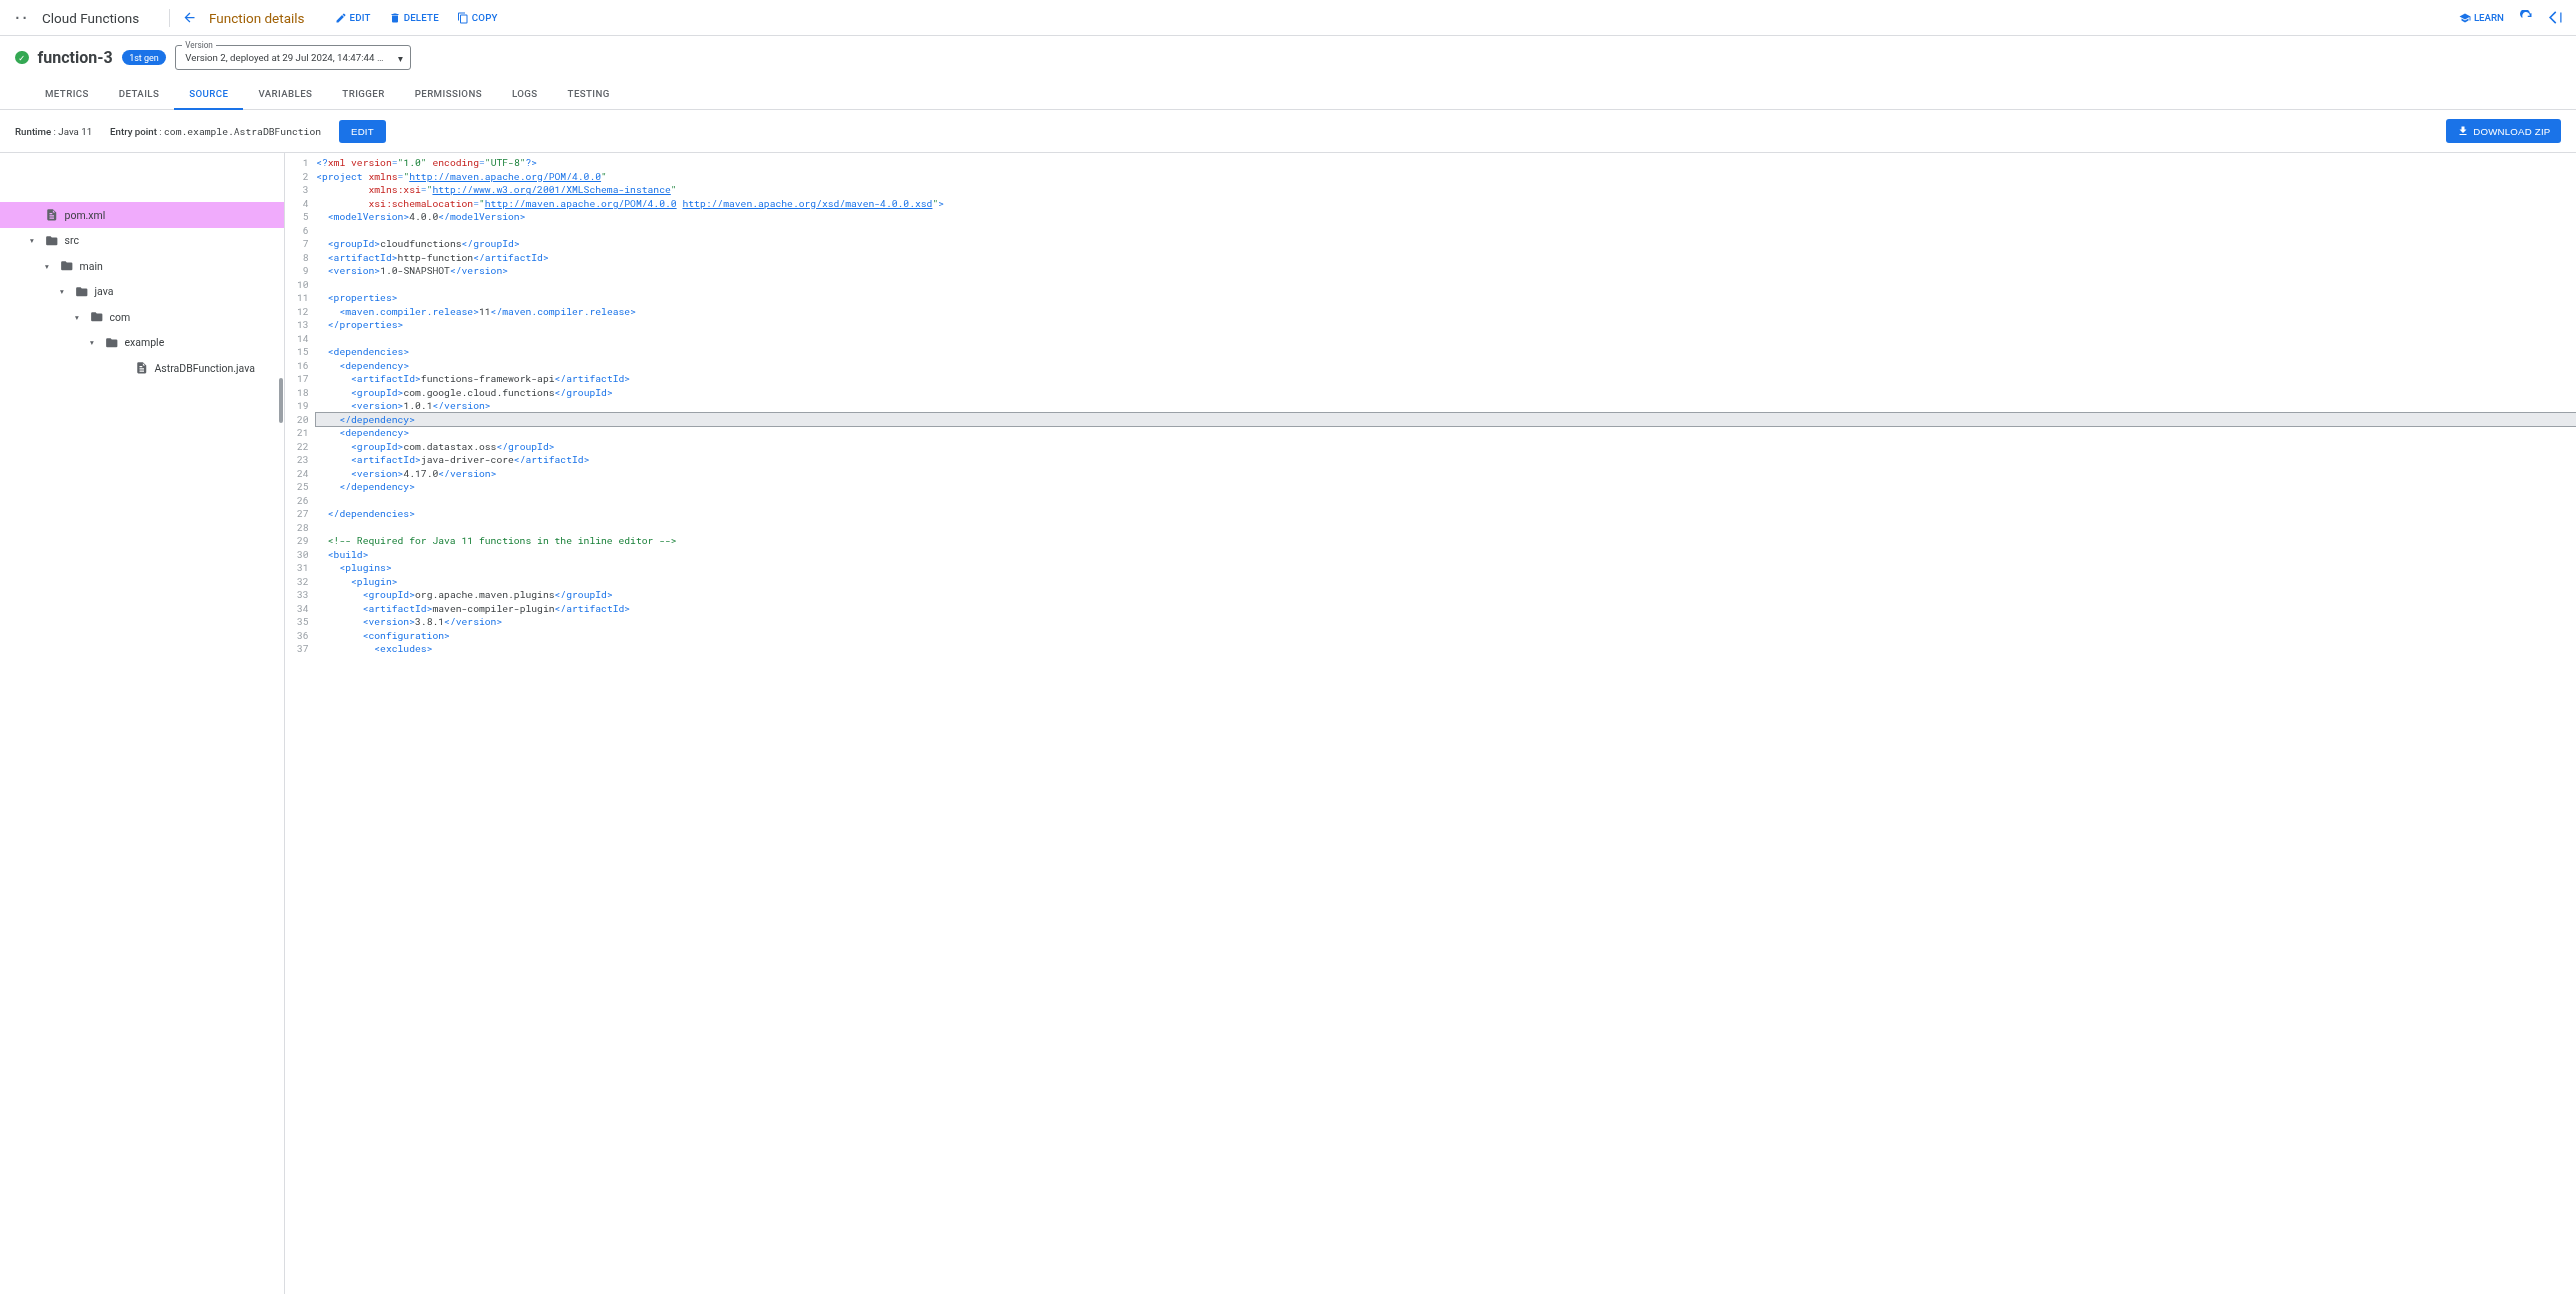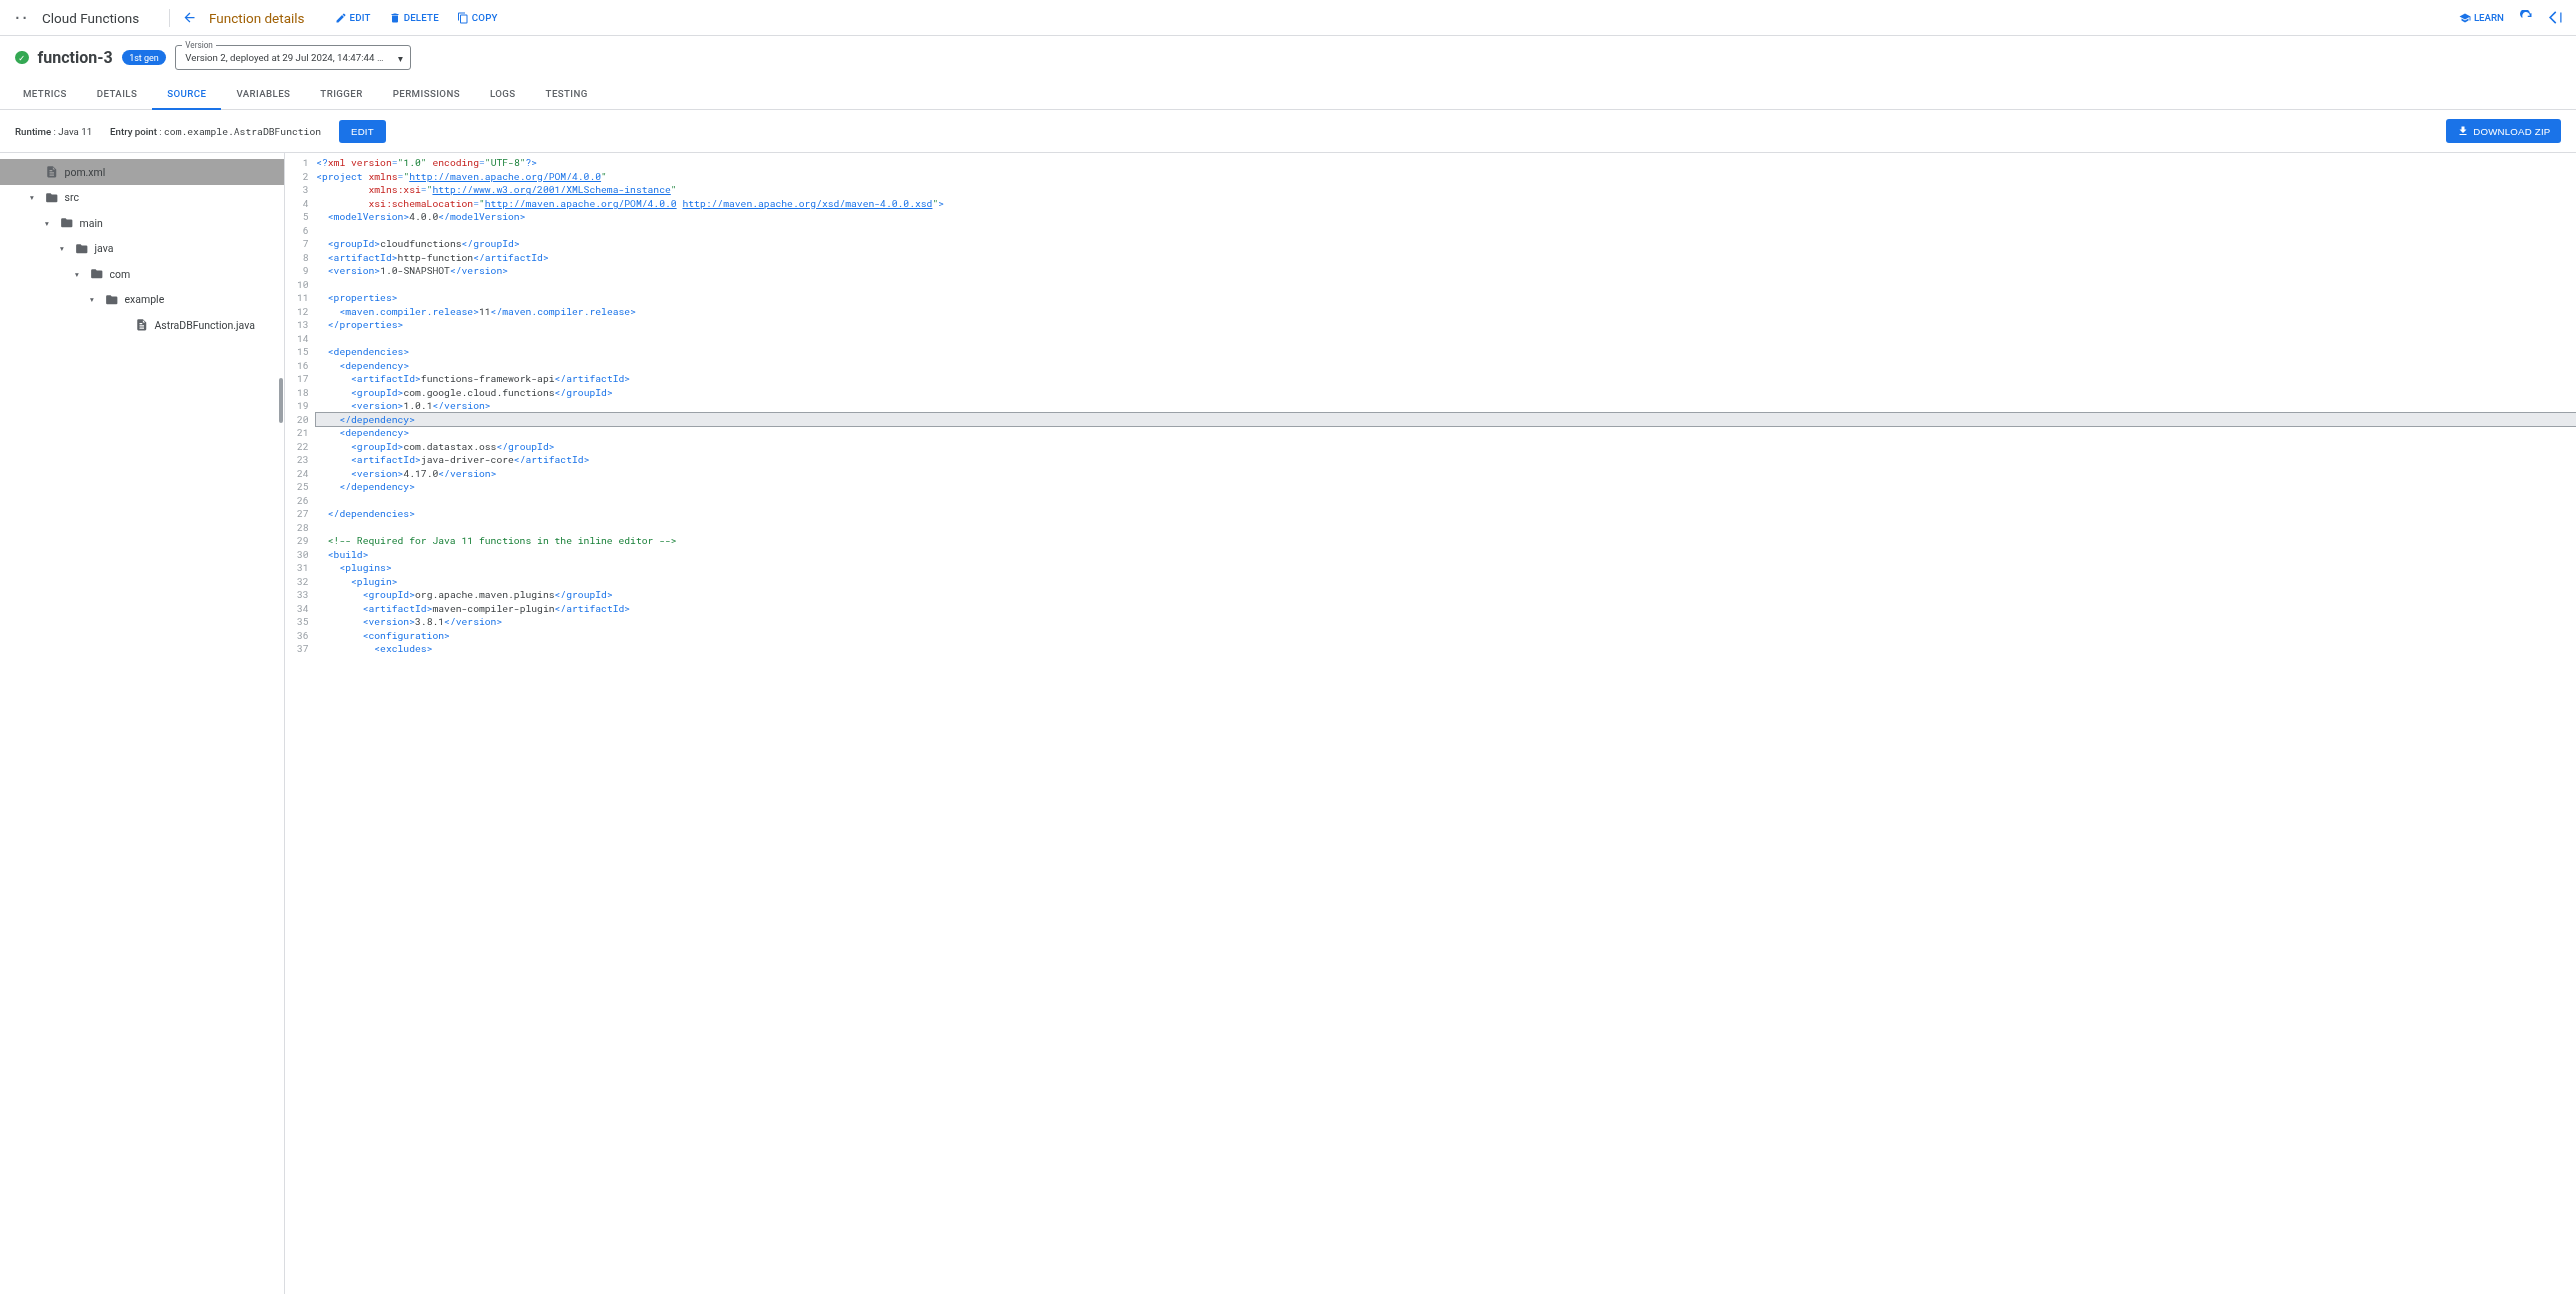--- a/index.html
+++ b/index.html
@@ -19,36 +19,36 @@
 .icon-btn.blue { color: #1a73e8; }
 
 .subheader { display: flex; align-items: center; padding: 9px 15px; gap: 9px; }
 .status-icon { width: 13.5px; height: 13.5px; border-radius: 50%; background: #34a853; display: flex; align-items: center; justify-content: center; color: #fff; font-size: 8.2px; }
 .func-name { font-size: 16px; font-weight: 700; }
 .gen-badge { background: #1a73e8; color: #fff; font-size: 9px; padding: 2.2px 7.5px; border-radius: 7.5px; }
 .version-select { position: relative; border: 0.7px solid #80868b; border-radius: 3px; padding: 6px 27px 6px 9px; font-size: 9.7px; min-width: 210px; cursor: pointer; }
 .version-select .label { position: absolute; top: -6px; left: 6px; background: #fff; padding: 0 3px; font-size: 8.2px; color: #5f6368; }
 .version-select .caret { position: absolute; right: 7.5px; top: 50%; transform: translateY(-50%); }
 
-.tabs { display: flex; border-bottom: 0.7px solid #dadce0; padding: 0 8px; }
+.tabs { display: flex; border-bottom: 0.7px solid #dadce0; padding: 0 30px; }
 .tab { padding: 9px 15px; font-size: 9.7px; font-weight: 500; color: #5f6368; cursor: pointer; letter-spacing: 0.4px; }
 .tab.active { color: #1a73e8; border-bottom: 2.2px solid #1a73e8; margin-bottom: -0.7px; }
 
 .toolbar { display: flex; align-items: center; padding: 9px 15px; gap: 18px; border-bottom: 0.7px solid #dadce0; }
 .toolbar .meta { font-size: 9.7px; }
 .toolbar .meta b { font-weight: 500; }
 .toolbar .mono { font-family: "Roboto Mono", monospace; }
 .btn-primary { background: #1a73e8; color: #fff; border: none; padding: 6px 12px; border-radius: 3px; font-size: 9.7px; font-weight: 500; cursor: pointer; letter-spacing: 0.2px; }
 .btn-download { background: #1a73e8; color: #fff; border: none; padding: 6px 10.5px; border-radius: 3px; font-size: 9.7px; font-weight: 500; cursor: pointer; display: flex; align-items: center; gap: 4.5px; letter-spacing: 0.2px; justify-content: flex-end; }
 
 .main { display: flex; height: calc(100vh - 150px); }
 .file-tree { width: 284px; padding: 6px 0; overflow-y: auto; position: relative; }
 .tree-scroll-ind { position: absolute; right: 1.5px; top: 225px; width: 3.7px; height: 45px; background: #9aa0a6; border-radius: 2.2px; }
 .tree-item { display: flex; align-items: center; padding: 6px 9px; cursor: pointer; font-size: 10.5px; gap: 6px; }
-.tree-item.selected { background: #a3a3a3; }
+.tree-item.selected { background: #f0abfc; margin-top: 43px; }
 .tree-item .expand { width: 9px; color: #5f6368; font-size: 7.5px; }
 .tree-item .ficon { color: #5f6368; }
 .indent-1 { padding-left: 30px; }
 .indent-2 { padding-left: 45px; }
 .indent-3 { padding-left: 60px; }
 .indent-4 { padding-left: 75px; }
 .indent-5 { padding-left: 90px; }
 .indent-6 { padding-left: 120px; }
 
 .editor { flex: 1; display: flex; font-family: "Roboto Mono", Menlo, monospace; font-size: 9.7px; overflow: auto; border-left: 0.7px solid #dadce0; }

